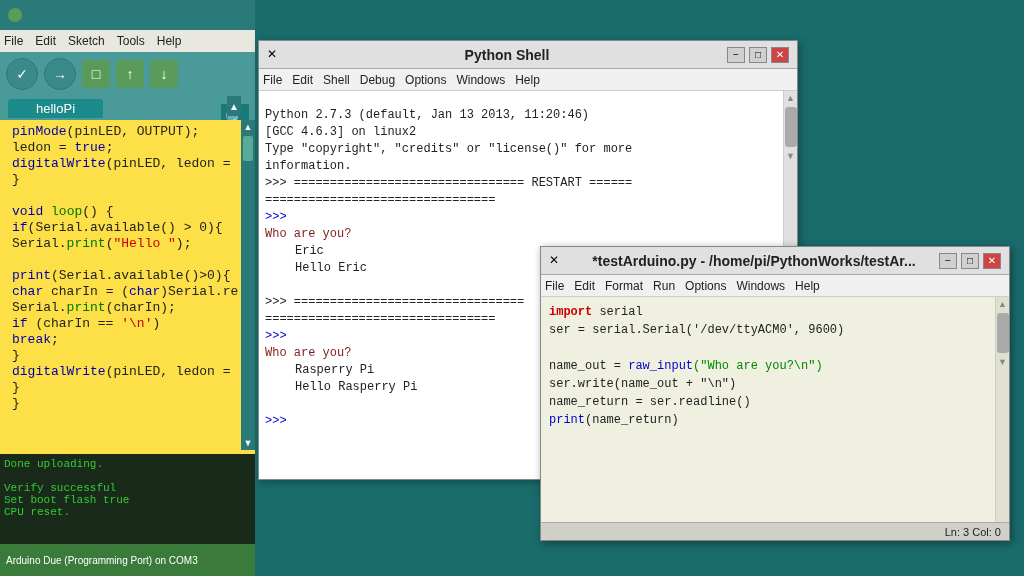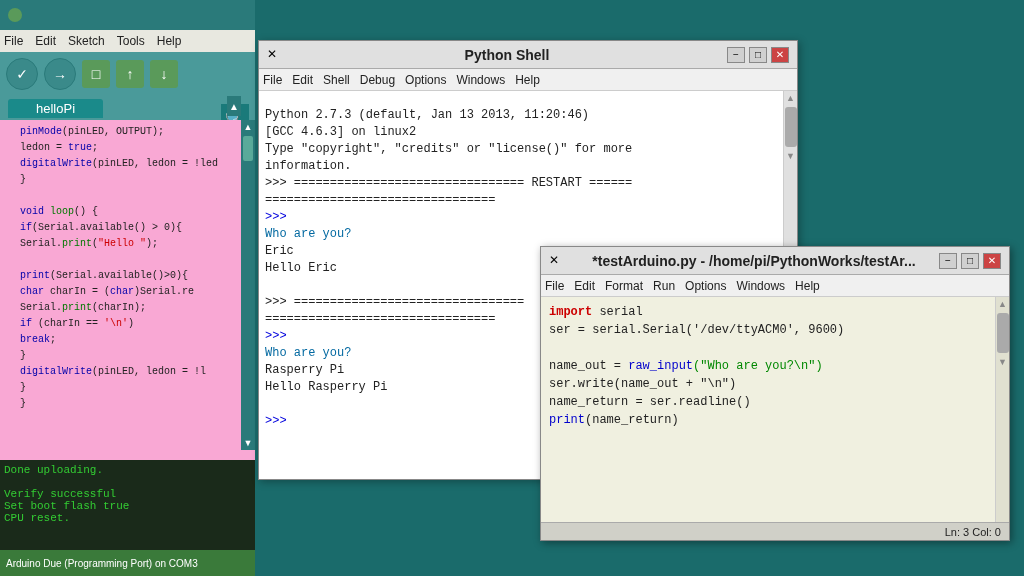--- a/index.html
+++ b/index.html
@@ -96,26 +96,26 @@
       position: absolute;
       right: 0;
       top: 44px;
       width: 28px; height: 28px;
       background: #1a7a7a;
       display: flex; align-items: center; justify-content: center;
       color: white;
     }
 
     .arduino-code {
-      background: #f9a8d4;
+      background: #fde047;
       flex: 1;
       font-family: 'Courier New', monospace;
-      font-size: 10px;
-      overflow: hidden;
-      padding: 4px 12px;
+      font-size: 13px;
+      overflow: hidden;
+      padding: 4px 4px;
     }
 
     .code-line {
       padding: 0 4px 0 8px;
       white-space: nowrap;
       line-height: 16px;
       color: #222;
     }
 
     .code-blue { color: #0000aa; }
@@ -127,21 +127,21 @@
       color: #33cc33;
       font-family: 'Courier New', monospace;
       font-size: 11px;
       height: 90px;
       padding: 4px;
       overflow: hidden;
     }
 
     .arduino-statusbar {
       background: #3a7a3a;
-      height: 26px;
+      height: 32px;
       display: flex;
       align-items: center;
       padding: 0 6px;
       font-size: 10px;
       color: white;
     }
 
     
     #python-shell {
       position: absolute;
@@ -219,22 +219,22 @@
       overflow: hidden;
       color: #222;
     }
 
     .shell-line {
       line-height: 17px;
       white-space: pre-wrap;
     }
     .shell-prompt { color: #0000dd; }
     .shell-separator { color: #222; }
-    .shell-question { color: #0369a1; }
-    .shell-answer { color: #222; }
+    .shell-question { color: #7f1d1d; }
+    .shell-answer { color: #222; margin-left: 30px; }
 
     .shell-scrollbar {
       width: 14px;
       background: #e0e0e0;
       border-left: 1px solid #ccc;
     }
 
     .shell-scroll-thumb {
       width: 12px;
       height: 40px;

